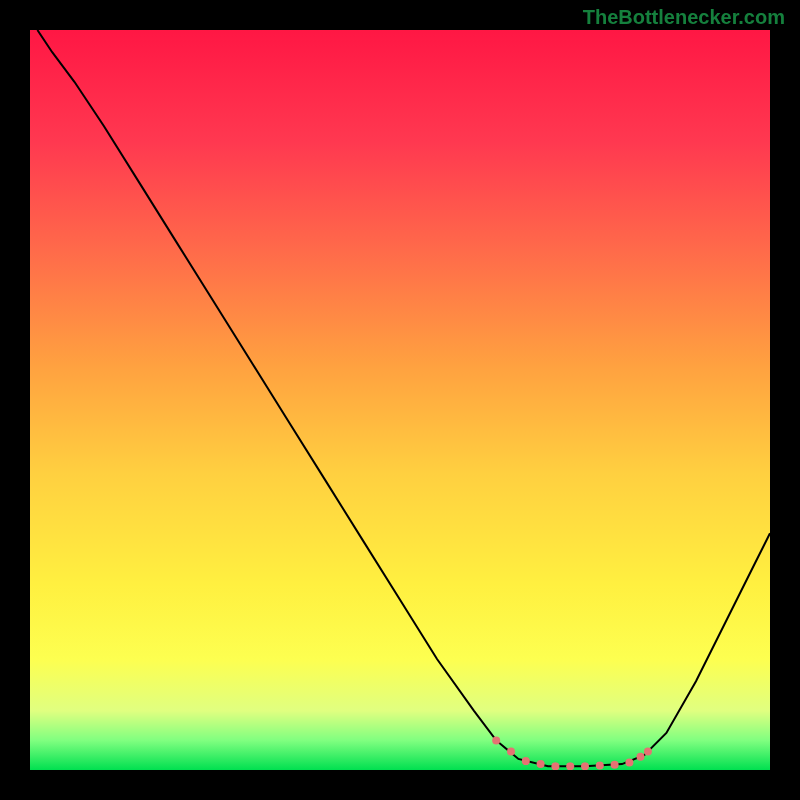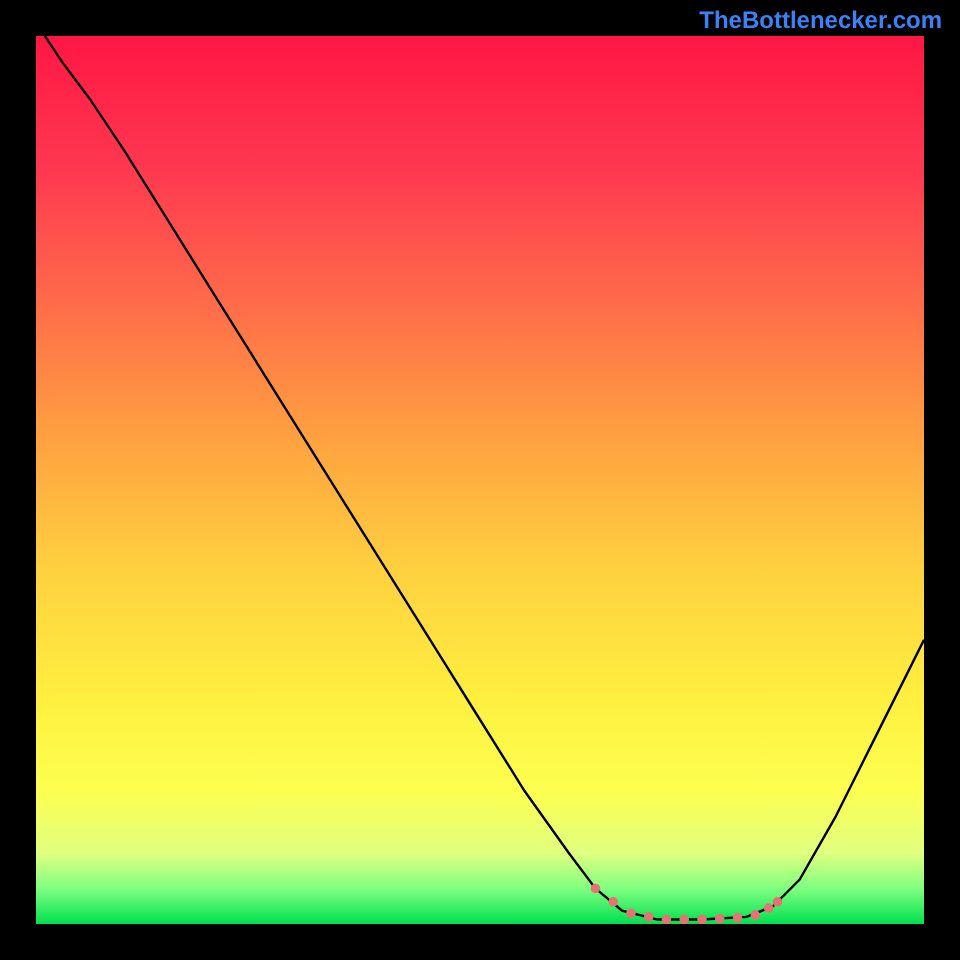--- a/index.html
+++ b/index.html
@@ -11,21 +11,21 @@
       width: 800px;
       height: 800px;
       background: #000;
       position: relative;
       font-family: Arial, sans-serif;
     }
     .watermark {
       position: absolute;
       top: 6px;
       right: 15px;
-      color: #3b82f6;
+      color: #15803d;
       font-size: 20px;
       font-weight: bold;
       z-index: 10;
     }
     .chart-area {
       position: absolute;
       left: 30px;
       top: 30px;
       width: 740px;
       height: 740px;

